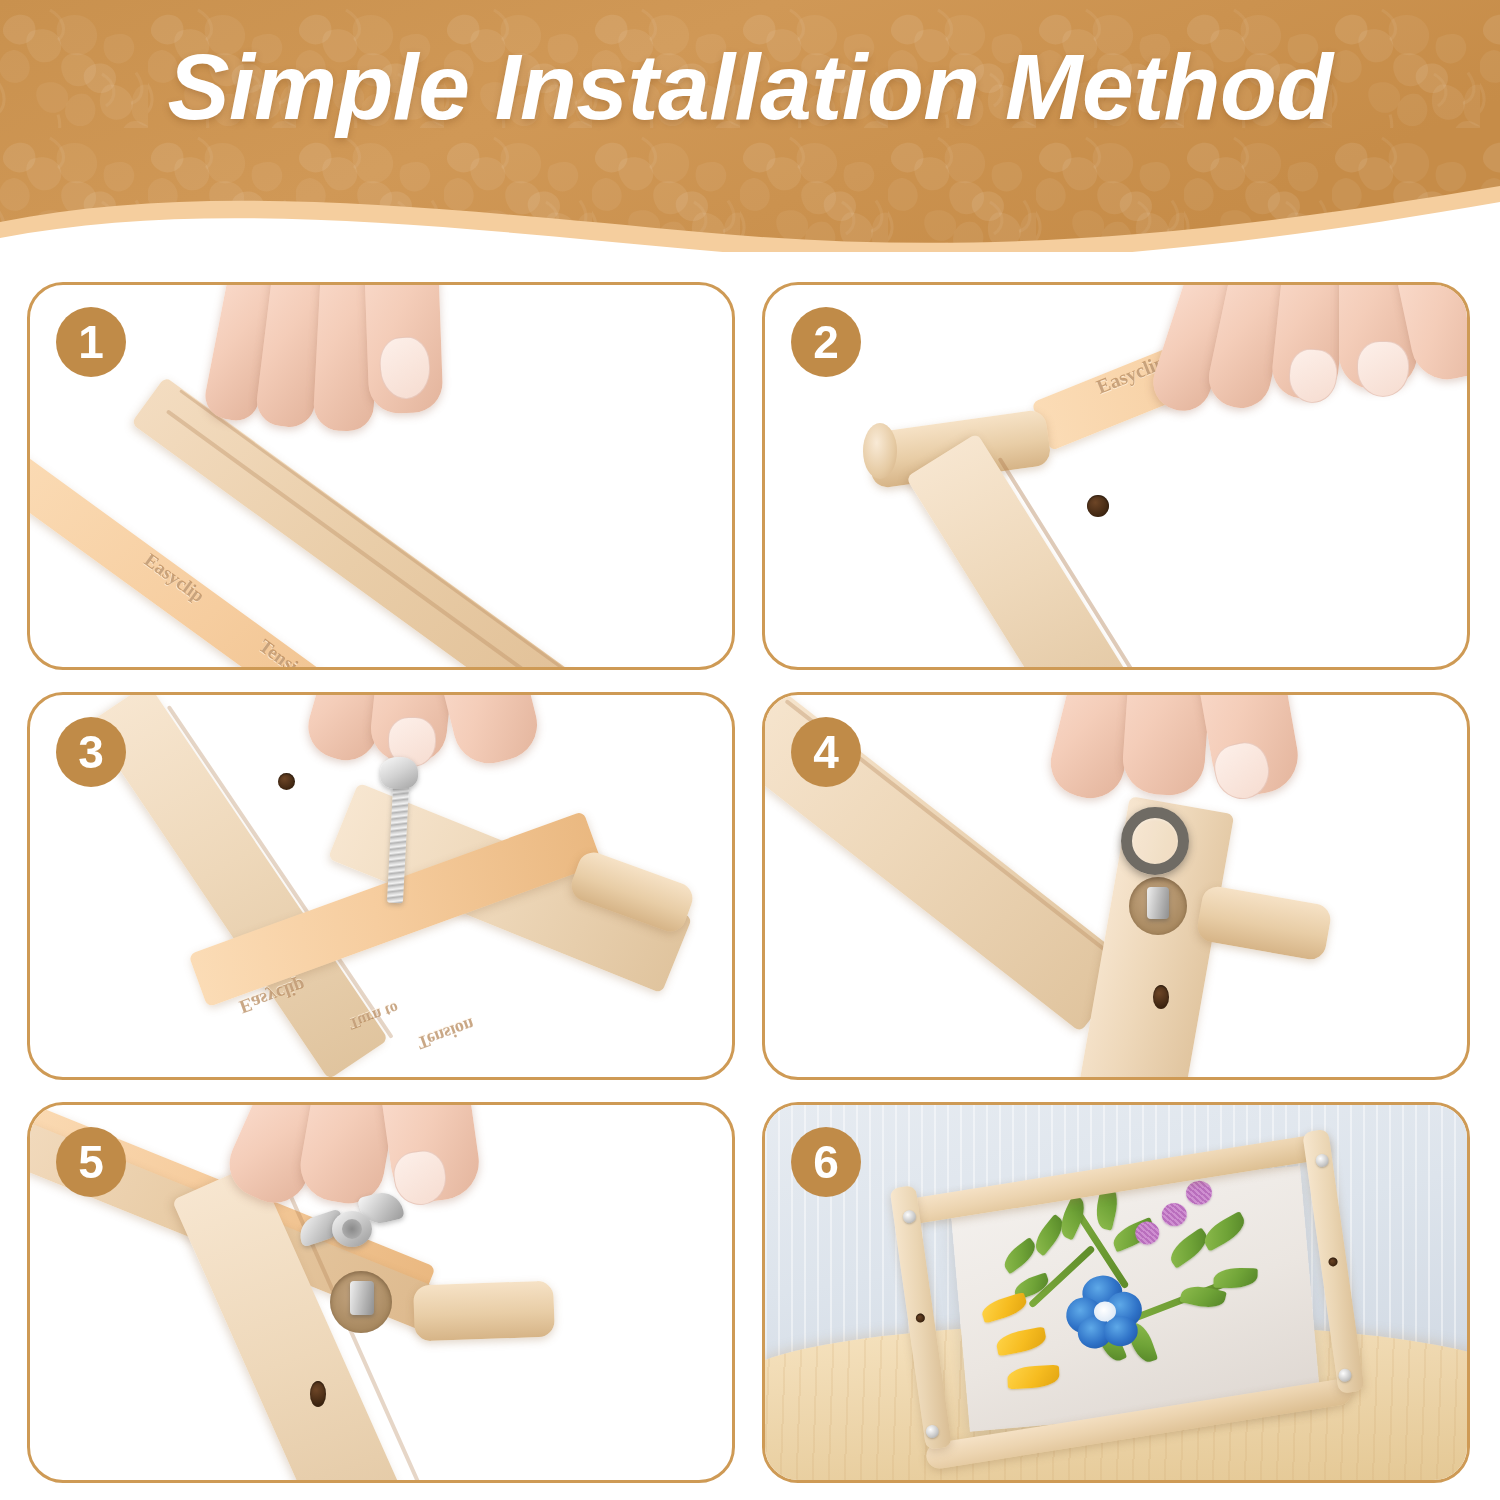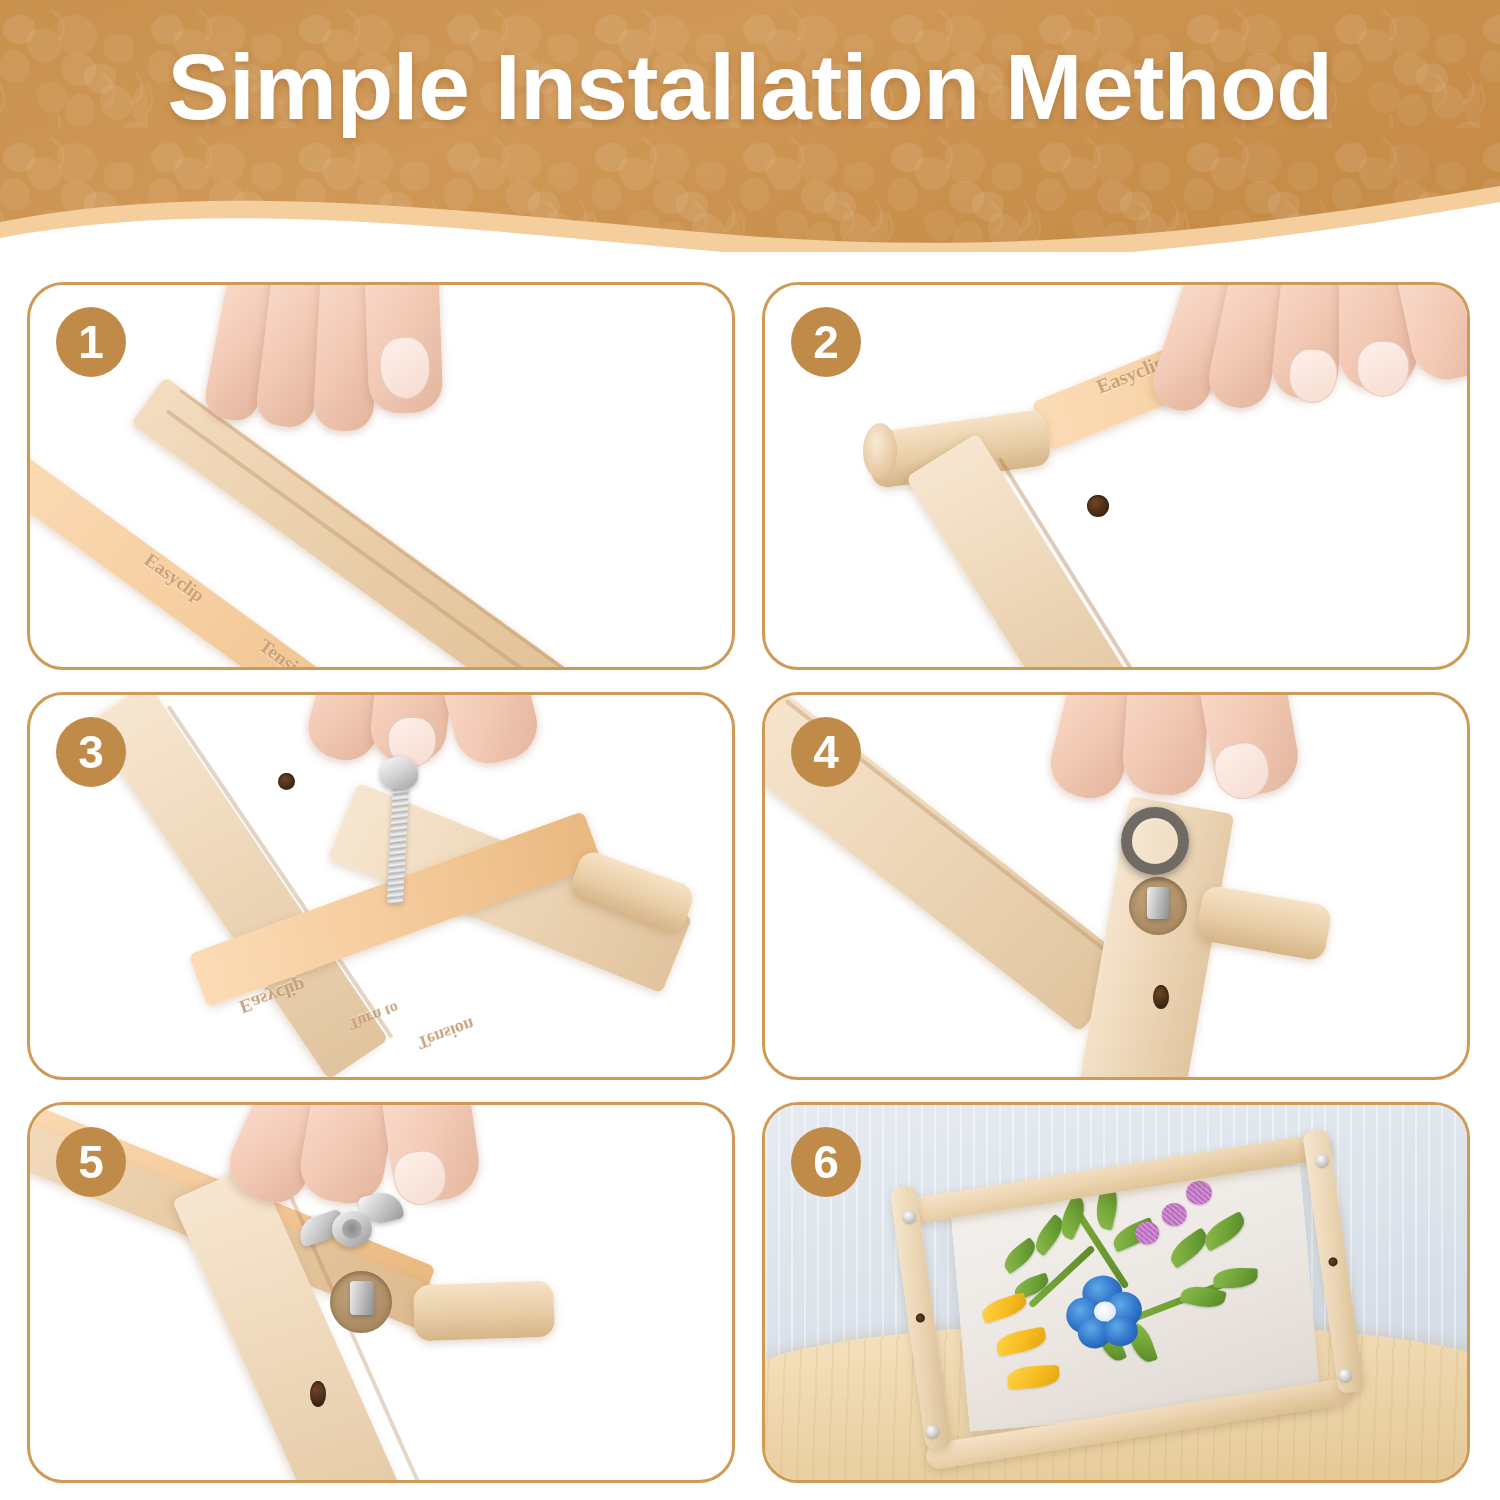--- a/index.html
+++ b/index.html
@@ -22,20 +22,21 @@
   .header-title {
     position:absolute; left:0; top:34px; width:1500px;
     text-align:center;
     font-size:93px;
     font-weight:bold;
     color:#ffffff;
     letter-spacing:-0.5px;
     text-shadow:0 3px 7px rgba(120,70,20,0.28);
     z-index:5;
     white-space:nowrap;
+    font-style:italic;
   }
 
   
   .grid {
     position:absolute; left:0; top:252px; width:1500px; height:1248px;
   }
   .panel {
     position:absolute;
     border:3px solid #CE9A55;
     border-radius:36px;

